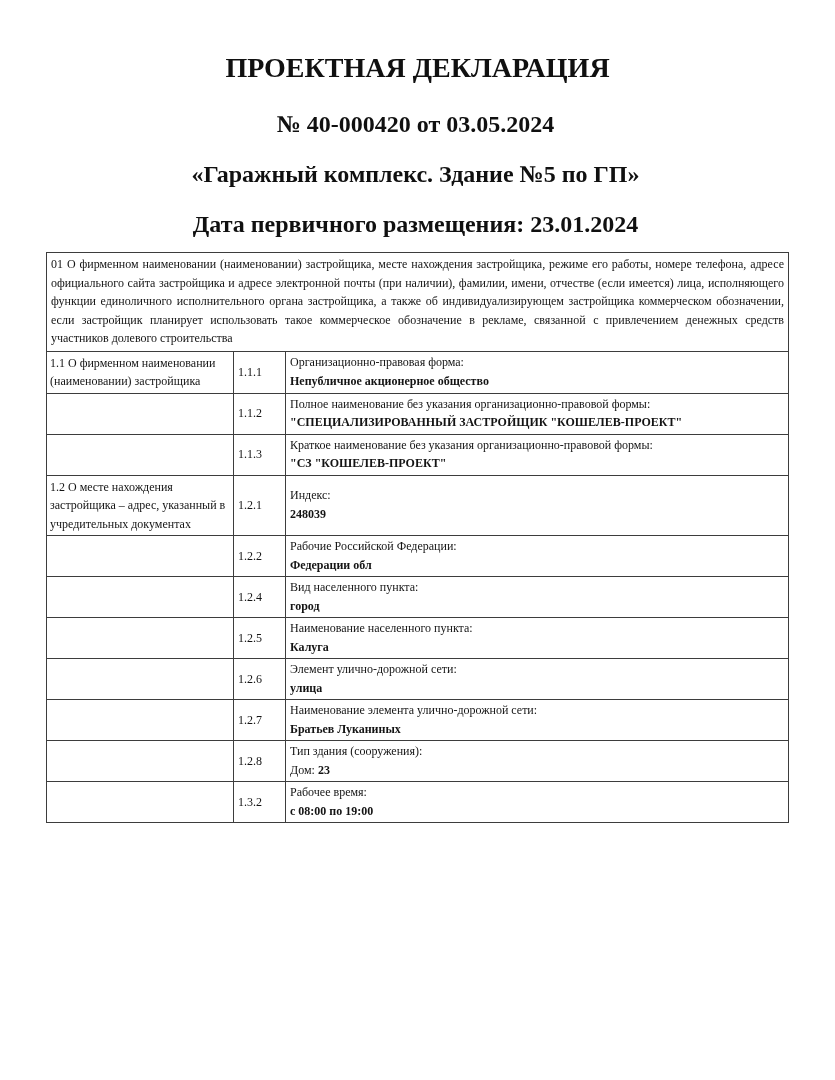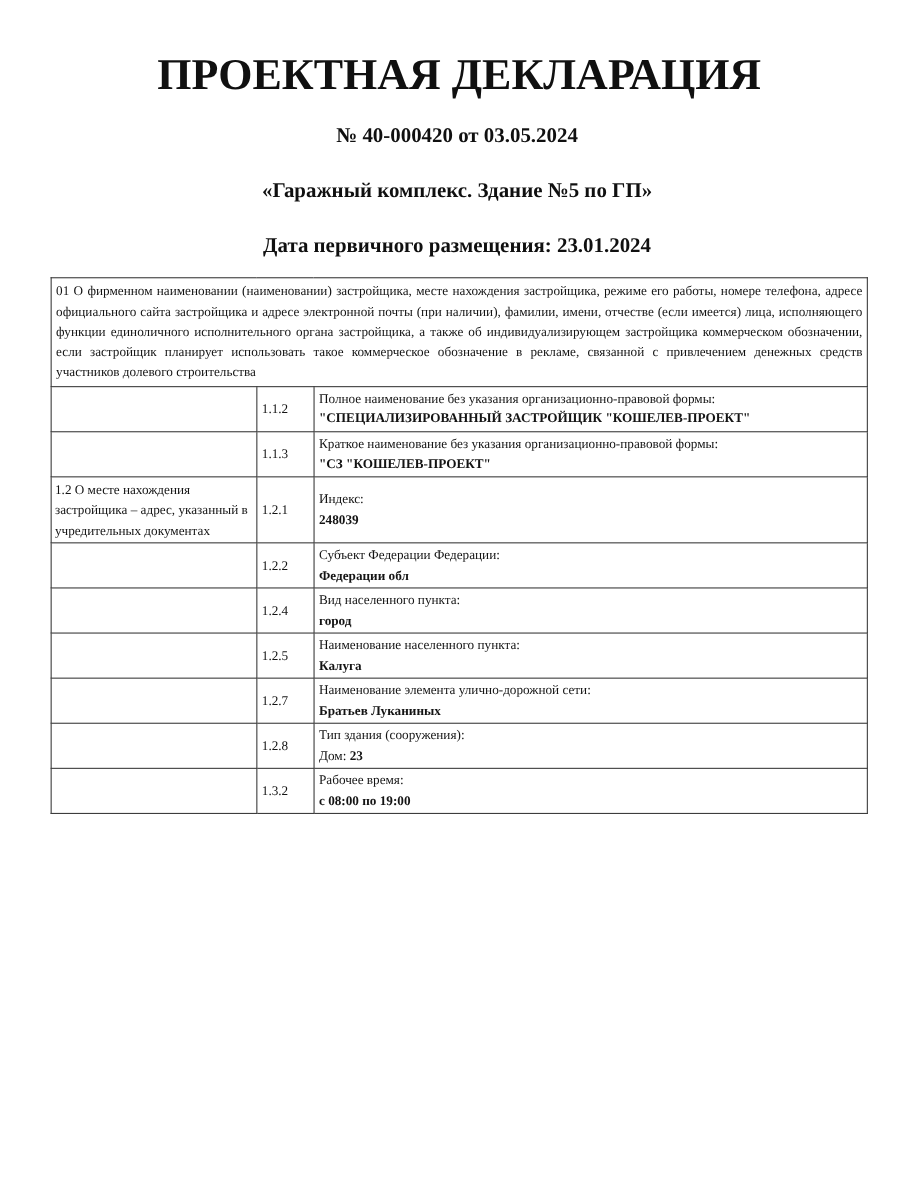--- a/index.html
+++ b/index.html
@@ -12,29 +12,29 @@
     height: 1080px;
     overflow: hidden;
     font-family: "Liberation Serif", "DejaVu Serif", serif;
     color: #141414;
   }
   .page { width: 835px; }
 
   h1.doc-title {
     margin: 49px 0 0 0;
     text-align: center;
-    font-size: 40px;
+    font-size: 28px;
     line-height: 37px;
     font-weight: bold;
     color: #101010;
   }
   .subhead {
     margin: 26px 4px 0 0;
     text-align: center;
-    font-size: 19px;
+    font-size: 24px;
     line-height: 24px;
     font-weight: bold;
     color: #101010;
   }
 
   table.decl {
     border-collapse: collapse;
     table-layout: fixed;
     width: 742px;
     margin: 16px auto 0 auto;
@@ -83,20 +83,28 @@
     <colgroup>
         <col class="w1">
         <col class="w2">
         <col class="w3">
       </colgroup>
     <tbody>
       <tr>
         <td colspan="3" class="para">01 О фирменном наименовании (наименовании) застройщика, месте нахождения застройщика, режиме его работы, номере телефона, адресе официального сайта застройщика и адресе электронной почты (при наличии), фамилии, имени, отчестве (если имеется) лица, исполняющего функции единоличного ис­полнительного органа застройщика, а также об индивидуализирующем застройщика коммерческом обоз­начении, если застройщик планирует использовать такое коммерческое обозначение в рекламе, связан­ной с привлечением денежных средств участников долевого строительства</td>
       </tr>
 
+      <tr>
+        <td class="c1">1.1 О фирменном наиме­новании (наименовании) застройщика</td>
+        <td class="c2">1.1.1</td>
+        <td class="c3">
+          <div class="lbl">Организационно-правовая форма:</div>
+          <div class="val"><span class="pre"></span><span class="bv">Непубличное акционерное общество</span></div>
+        </td>
+      </tr>
 
       <tr>
         <td class="c1"></td>
         <td class="c2">1.1.2</td>
         <td class="c3">
           <div class="lbl">Полное наименование без указания организационно-правовой формы:</div>
           <div class="val"><span class="pre"></span><span class="bv">"СПЕЦИАЛИЗИРОВАННЫЙ ЗАСТРОЙЩИК "КОШЕЛЕВ-ПРО­ЕКТ"</span></div>
         </td>
       </tr>
 
@@ -115,21 +123,21 @@
         <td class="c3">
           <div class="lbl">Индекс:</div>
           <div class="val"><span class="pre"></span><span class="bv">248039</span></div>
         </td>
       </tr>
 
       <tr>
         <td class="c1"></td>
         <td class="c2">1.2.2</td>
         <td class="c3">
-          <div class="lbl">Субъект Федерации Федерации:</div>
+          <div class="lbl">Рабочие Российской Федерации:</div>
           <div class="val"><span class="pre"></span><span class="bv">Федерации обл</span></div>
         </td>
       </tr>
 
 
       <tr>
         <td class="c1"></td>
         <td class="c2">1.2.4</td>
         <td class="c3">
           <div class="lbl">Вид населенного пункта:</div>
@@ -139,20 +147,28 @@
 
       <tr>
         <td class="c1"></td>
         <td class="c2">1.2.5</td>
         <td class="c3">
           <div class="lbl">Наименование населенного пункта:</div>
           <div class="val"><span class="pre"></span><span class="bv">Калуга</span></div>
         </td>
       </tr>
 
+      <tr>
+        <td class="c1"></td>
+        <td class="c2">1.2.6</td>
+        <td class="c3">
+          <div class="lbl">Элемент улично-дорожной сети:</div>
+          <div class="val"><span class="pre"></span><span class="bv">улица</span></div>
+        </td>
+      </tr>
 
       <tr>
         <td class="c1"></td>
         <td class="c2">1.2.7</td>
         <td class="c3">
           <div class="lbl">Наименование элемента улично-дорожной сети:</div>
           <div class="val"><span class="pre"></span><span class="bv">Братьев Луканиных</span></div>
         </td>
       </tr>
 

